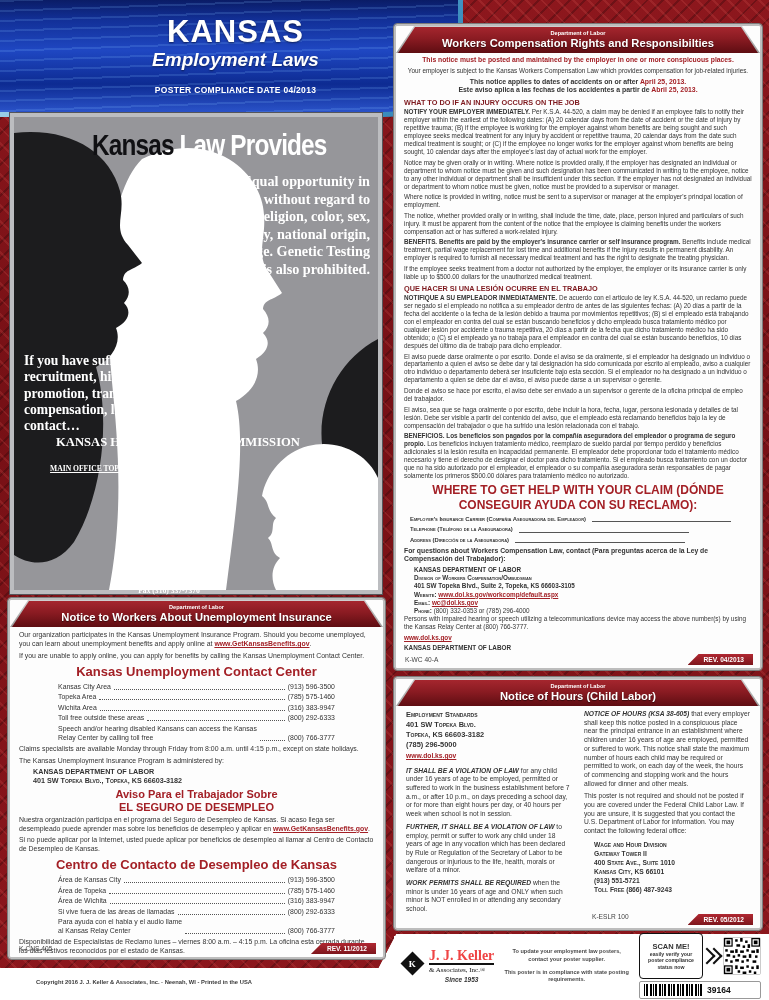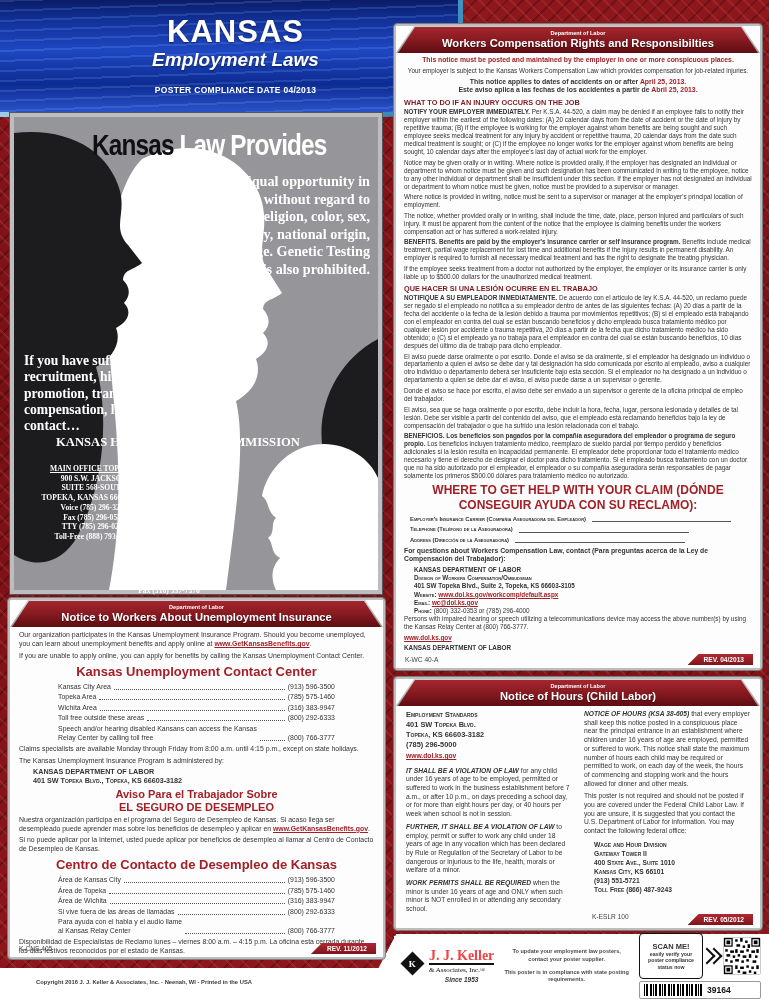--- a/index.html
+++ b/index.html
@@ -158,27 +158,20 @@
       <path fill="#1c1c1e" d="M364,222 C322,244 298,294 311,344 C319,376 299,415 315,473 L364,473 Z"></path>
       <path fill="#ffffff" d="M364,473 L262,473 C256,461 258,449 266,441 C256,435 260,427 254,421 C262,415 256,407 262,401 C252,393 256,385 248,379 C252,357 270,335 294,329 C324,321 354,337 364,361 Z"></path>
     </svg>
     <div class="lp-title"><span class="k">Kansas</span>&nbsp;<span class="lp">Law Provides</span></div>
     <div class="lp-serif lp-equal">Equal opportunity in employment without regard to race, religion, color, sex, disability, national origin, ancestry, or age. Genetic Testing and Screening is also prohibited.</div>
     <div class="lp-serif lp-if">If you have suffered discrimination in recruitment, hiring, placement, promotion, transfer, training, compensation, layoff, or termination contact…</div>
     <div class="lp-serif lp-commission">KANSAS HUMAN RIGHTS COMMISSION
 AREA OFFICES:</div>
     <div class="lp-serif lp-office lp-o0">
       <div class="oname">MAIN OFFICE TOPEKA:</div>
-      <div class="olines">900 S.W. JACKSON
-SUITE 568-SOUTH
-TOPEKA, KANSAS 66612-1258
-Voice (785) 296-3206
-Fax (785) 296-0589
-TTY (785) 296-0245
-Toll-Free (888) 793-6874</div>
     </div>
     <div class="lp-serif lp-office lp-o2">
       <div class="oname">WICHITA OFFICE:</div>
       <div class="olines">300 W. DOUGLAS
 SUITE 220
 WICHITA, KS 67202
 Voice (316) 337-6270
 Fax (316) 337-7376</div>
     </div>
   </div>

